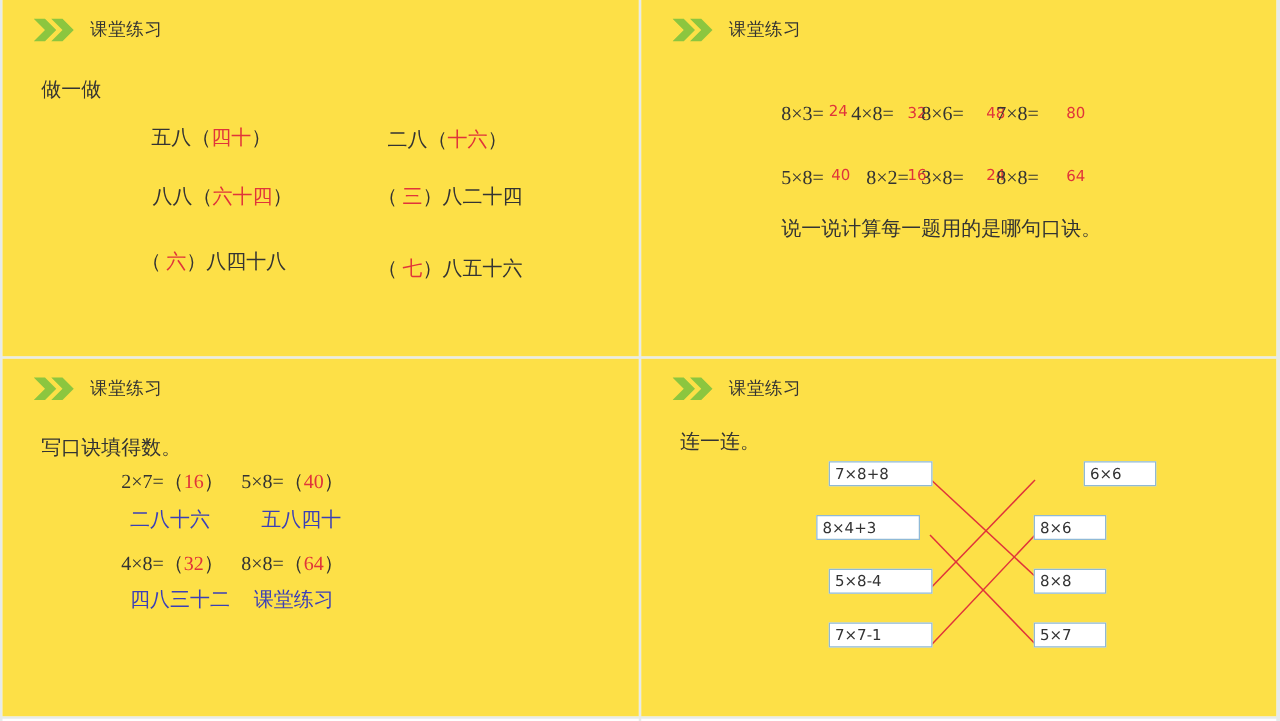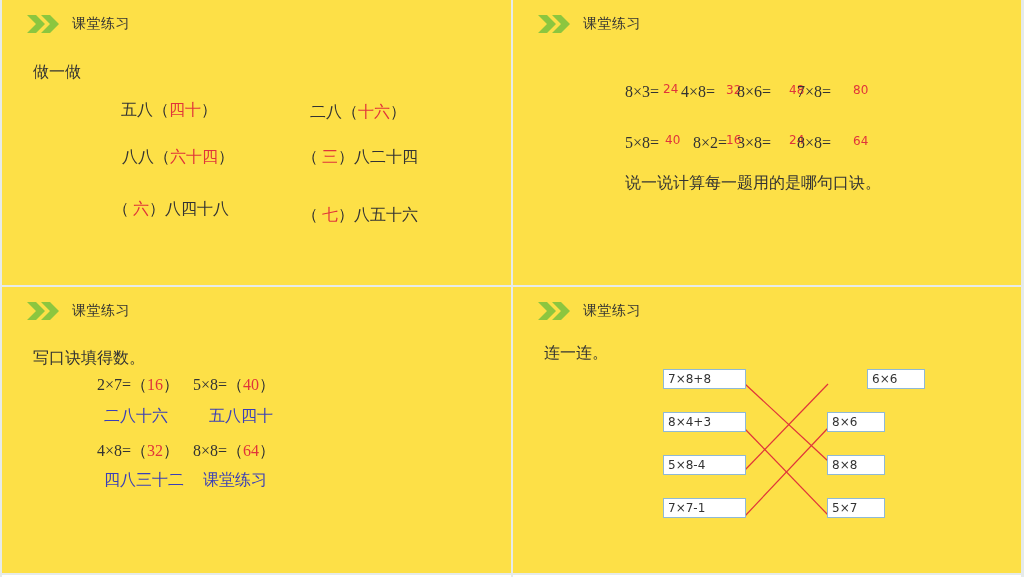--- a/index.html
+++ b/index.html
@@ -139,21 +139,21 @@
   <div class="abs t13" style="left:31px;top:56px;">连一连。</div>
 
   <svg class="lines" width="508" height="286" viewBox="0 0 508 286">
     <line x1="232" y1="97" x2="315" y2="174" stroke="#e0343a" stroke-width="1.2"></line>
     <line x1="231" y1="141" x2="315" y2="228" stroke="#e0343a" stroke-width="1.2"></line>
     <line x1="232" y1="183" x2="315" y2="97" stroke="#e0343a" stroke-width="1.2"></line>
     <line x1="232" y1="229" x2="315" y2="141" stroke="#e0343a" stroke-width="1.2"></line>
   </svg>
 
   <div class="box" style="left:150px;top:82px;width:77px;">7×8+8</div>
-  <div class="box" style="left:150px;top:125px;width:77px;">8×4+3</div>
+  <div class="box" style="left:140px;top:125px;width:77px;">8×4+3</div>
   <div class="box" style="left:150px;top:168px;width:77px;">5×8-4</div>
   <div class="box" style="left:150px;top:211px;width:77px;">7×7-1</div>
 
   <div class="box" style="left:314px;top:82px;width:52px;margin-left:40px;">6×6</div>
   <div class="box" style="left:314px;top:125px;width:52px;">8×6</div>
   <div class="box" style="left:314px;top:168px;width:52px;">8×8</div>
   <div class="box" style="left:314px;top:211px;width:52px;">5×7</div>
 </div>
 
 </body></html>

